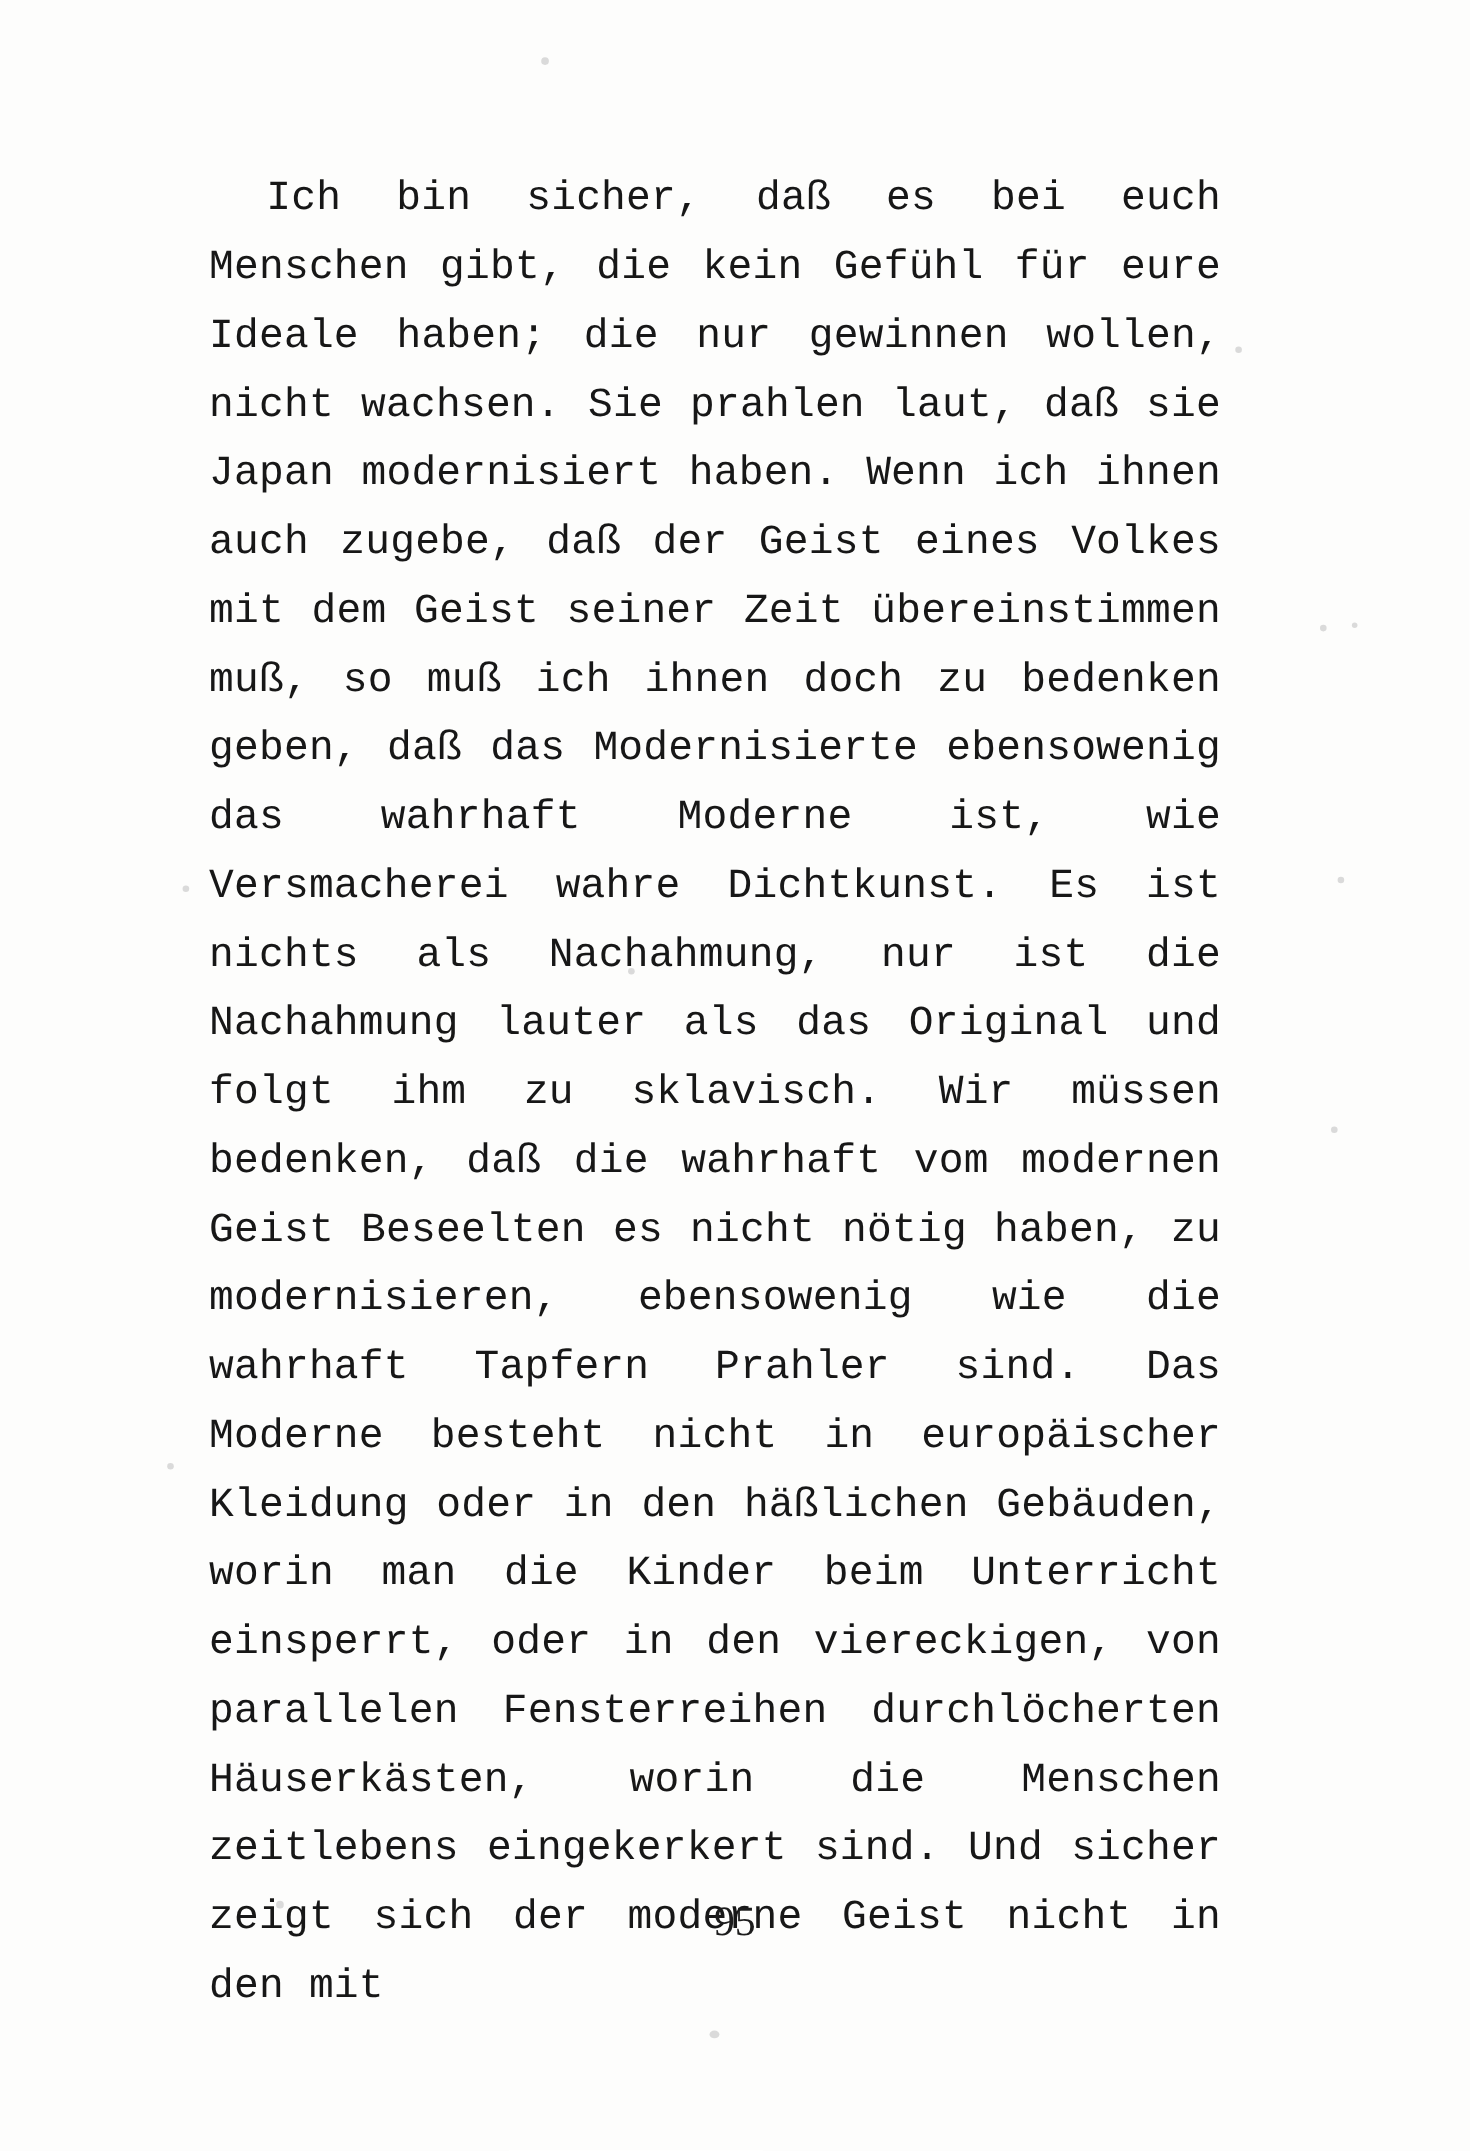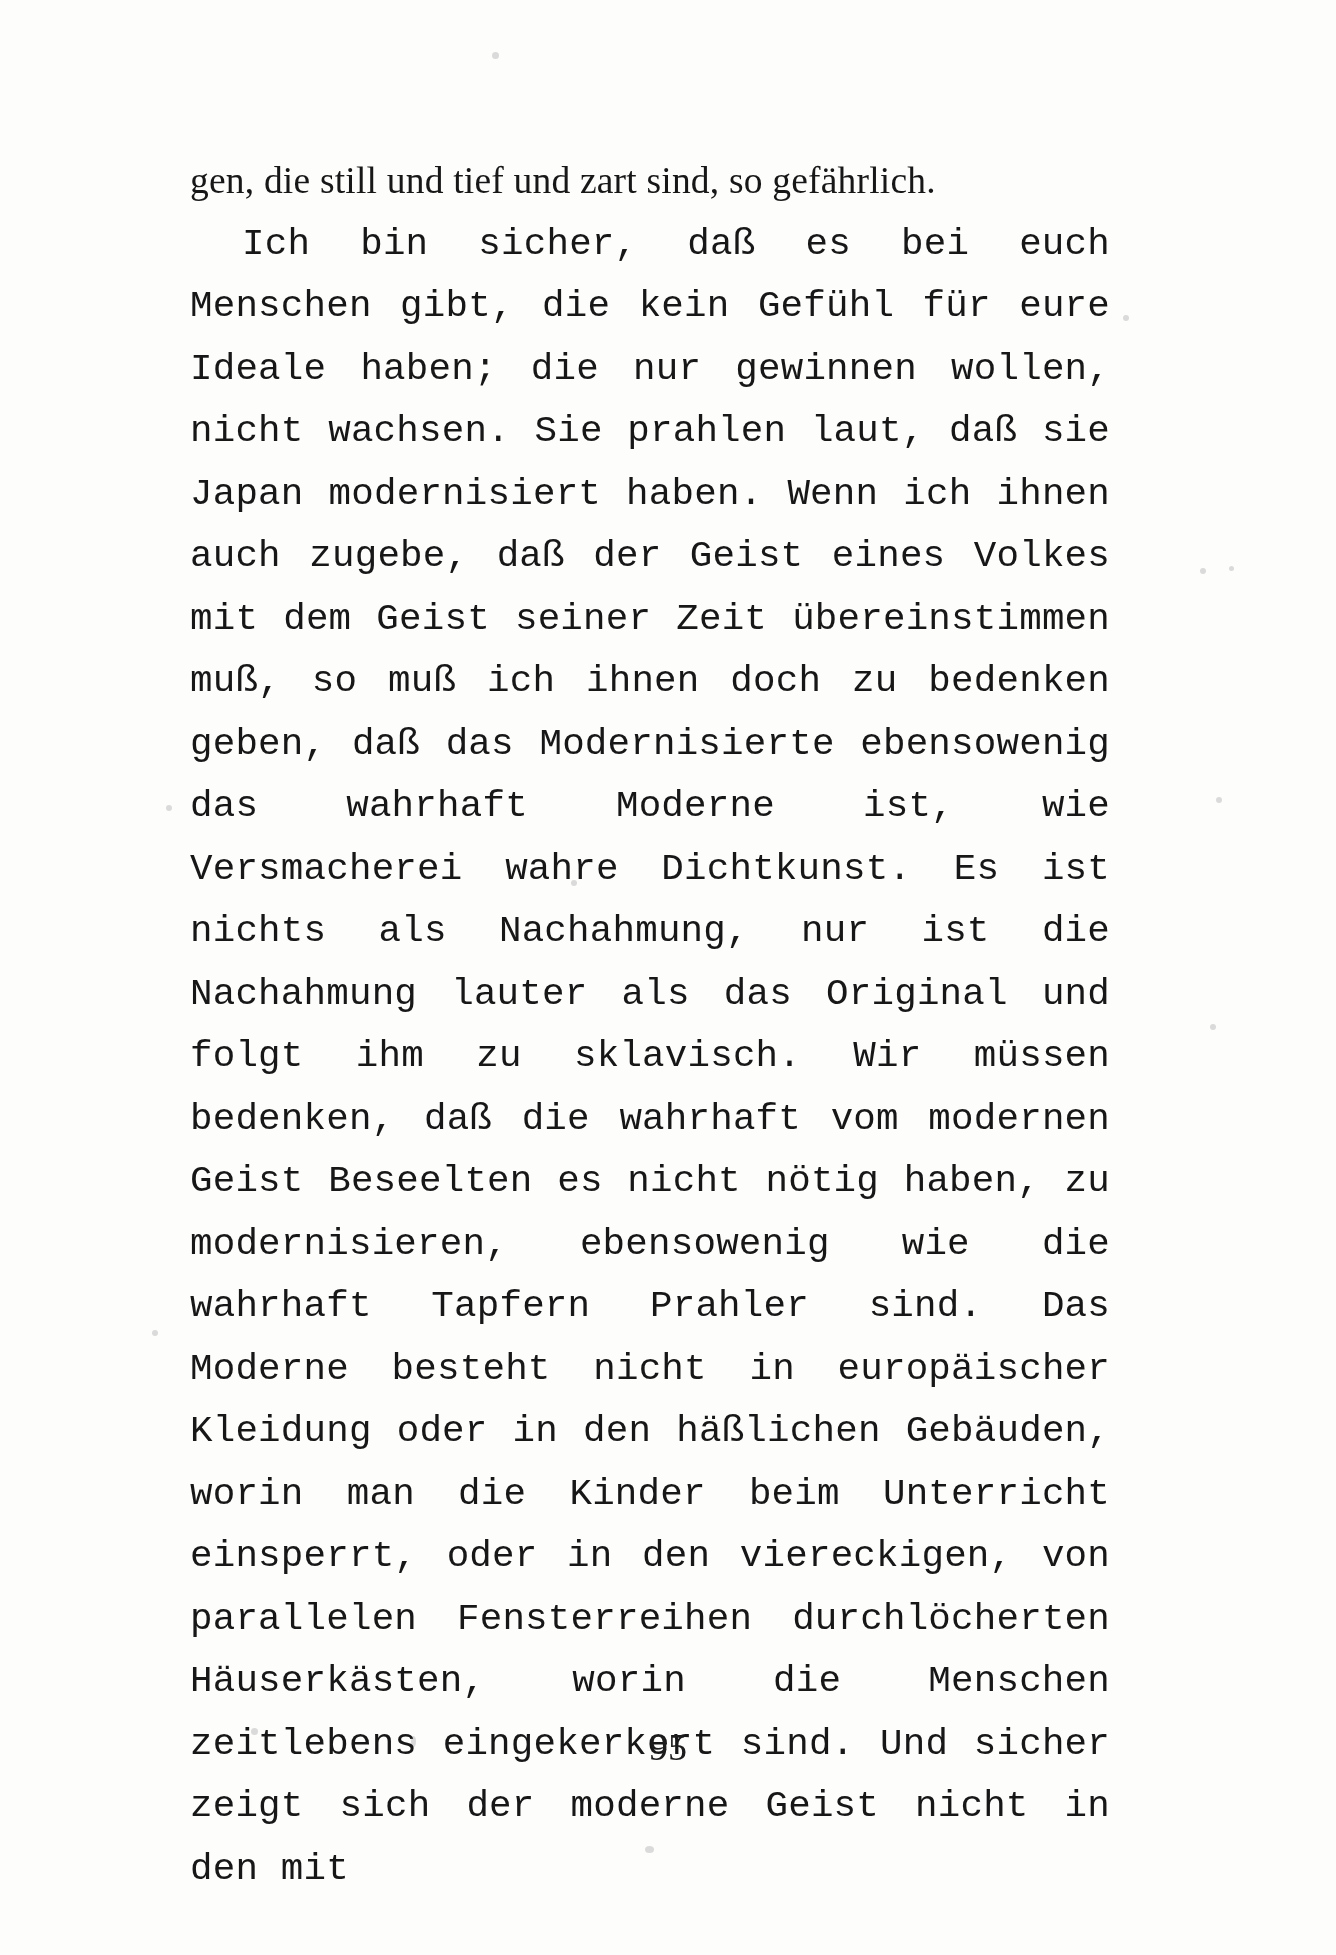--- a/index.html
+++ b/index.html
@@ -74,18 +74,17 @@
   <div class="speck" style="left:1216px; top:797px; width:6px; height:6px;"></div>
   <div class="speck" style="left:166px; top:805px; width:6px; height:6px;"></div>
   <div class="speck" style="left:571px; top:880px; width:6px; height:6px;"></div>
   <div class="speck" style="left:1210px; top:1024px; width:6px; height:6px;"></div>
   <div class="speck" style="left:152px; top:1330px; width:6px; height:6px;"></div>
   <div class="speck" style="left:251px; top:1728px; width:7px; height:7px;"></div>
   <div class="speck" style="left:645px; top:1846px; width:9px; height:7px;"></div>
   <div class="speck" style="left:411px; top:1736px; width:5px; height:11px;"></div>
 
   <div class="text-block">
-    <p class="para-cont">gen, die still und tief und zart sind, so gefährlich.</p>
     <p class="para-indent">Ich bin sicher, daß es bei euch Menschen gibt, die kein Gefühl für eure Ideale haben; die nur gewinnen wollen, nicht wachsen. Sie prahlen laut, daß sie Japan modernisiert haben. Wenn ich ihnen auch zugebe, daß der Geist eines Volkes mit dem Geist seiner Zeit übereinstimmen muß, so muß ich ihnen doch zu bedenken geben, daß das Modernisierte ebensowenig das wahrhaft Moderne ist, wie Versmacherei wahre Dichtkunst. Es ist nichts als Nachahmung, nur ist die Nachahmung lauter als das Original und folgt ihm zu sklavisch. Wir müssen bedenken, daß die wahrhaft vom modernen Geist Beseelten es nicht nötig haben, zu modernisieren, ebensowenig wie die wahrhaft Tapfern Prahler sind. Das Moderne besteht nicht in europäischer Kleidung oder in den häßlichen Gebäuden, worin man die Kinder beim Unterricht einsperrt, oder in den viereckigen, von parallelen Fensterreihen durchlöcherten Häuserkästen, worin die Menschen zeitlebens eingekerkert sind. Und sicher zeigt sich der moderne Geist nicht in den mit</p>
   </div>
 
   <div class="page-number">95</div>
 </div>
 
 </body></html>

